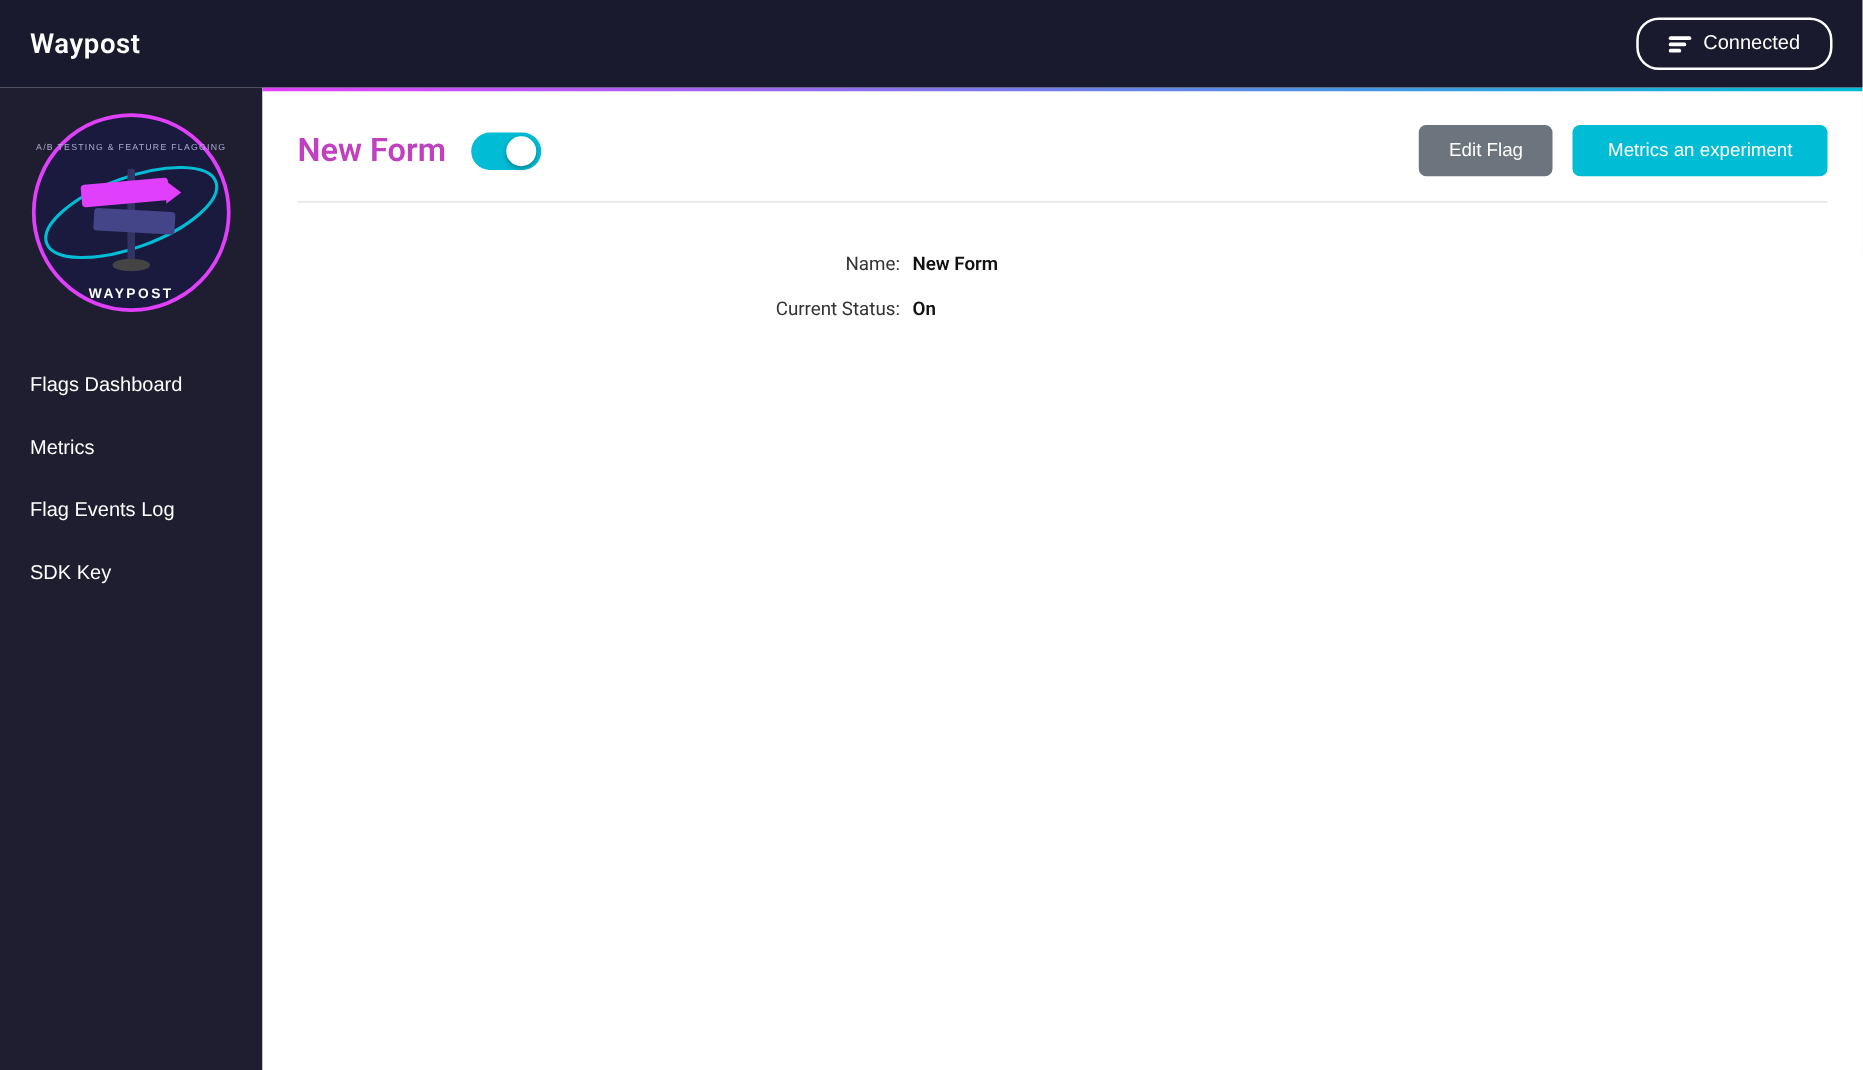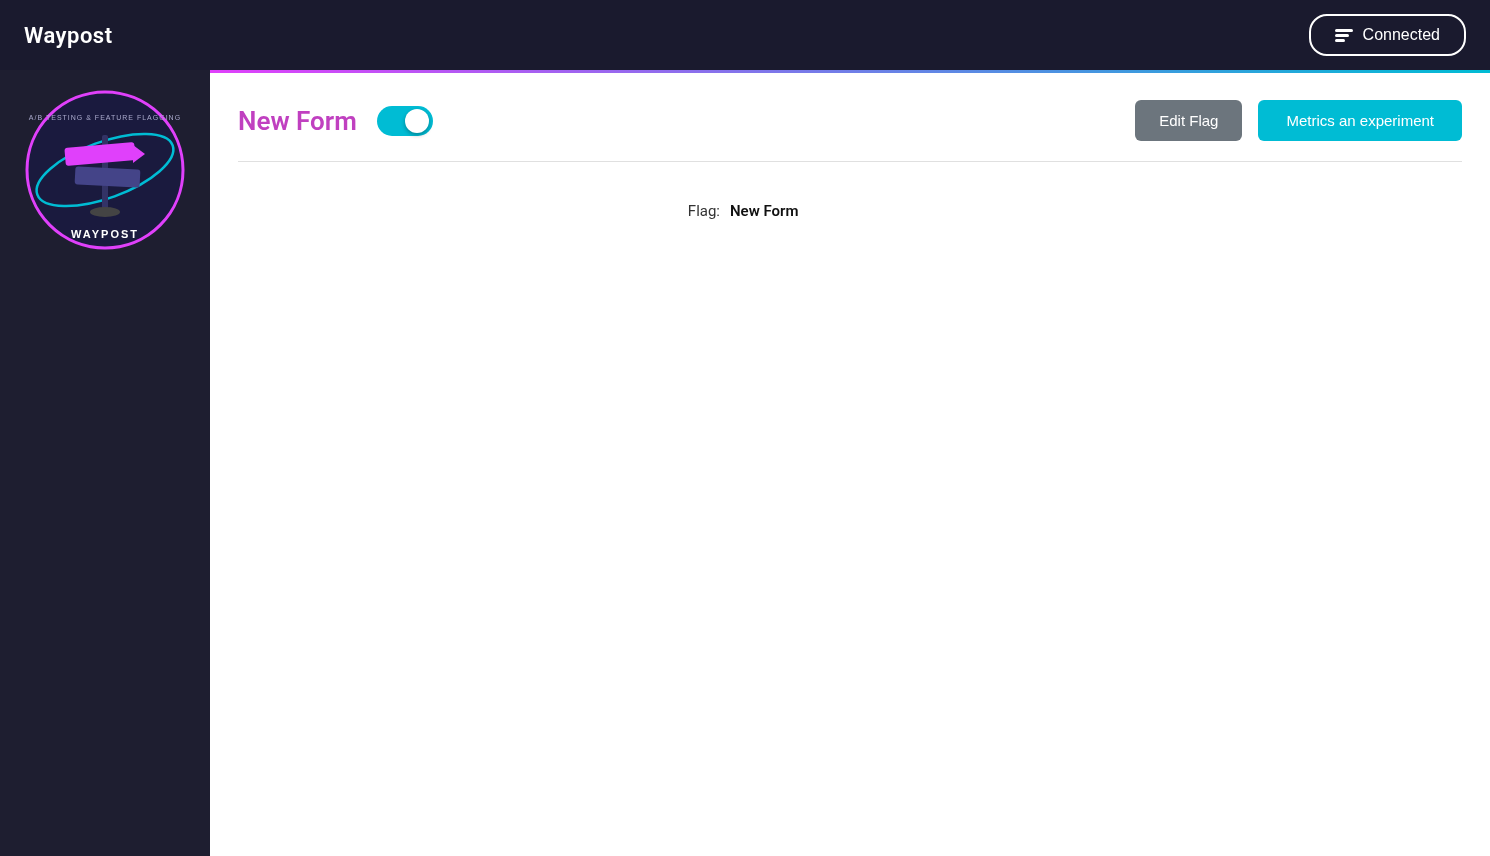--- a/index.html
+++ b/index.html
@@ -288,20 +288,26 @@
 
         <polygon points="108,55 120,64 108,73" fill="#e040fb"></polygon>
 
         <ellipse cx="80" cy="122" rx="15" ry="5" fill="#444"></ellipse>
 
         <text x="80" y="148" text-anchor="middle" fill="#ffffff" font-size="11" font-weight="700" font-family="Arial" letter-spacing="2">WAYPOST</text>
         <text x="80" y="30" text-anchor="middle" fill="#aaaacc" font-size="7" font-family="Arial" letter-spacing="1">A/B TESTING &amp; FEATURE FLAGGING</text>
       </svg>
     </div>
 
+    <nav class="sidebar-nav">
+      <button class="sidebar-item">Flags Dashboard</button>
+      <button class="sidebar-item">Metrics</button>
+      <button class="sidebar-item">Flag Events Log</button>
+      <button class="sidebar-item">SDK Key</button>
+    </nav>
   </aside>
 
   <main class="main-content">
 
     <div class="flag-header">
       <div class="flag-title-row">
         <span class="flag-title">New Form</span>
 
         <div class="toggle-wrapper">
 
@@ -311,19 +317,23 @@
       <div class="header-buttons">
         <button class="btn-edit-flag">Edit Flag</button>
         <button class="btn-create-experiment">Metrics an experiment</button>
       </div>
     </div>
 
     <hr class="divider">
 
     <div class="flag-details">
       <div class="detail-row">
-        <span class="detail-label">Flag:</span>
+        <span class="detail-label">Name:</span>
         <span class="detail-value">New Form</span>
       </div>
+      <div class="detail-row">
+        <span class="detail-label">Current Status:</span>
+        <span class="detail-value">On</span>
+      </div>
     </div>
 
   </main>
 </div>
 
 </body></html>

